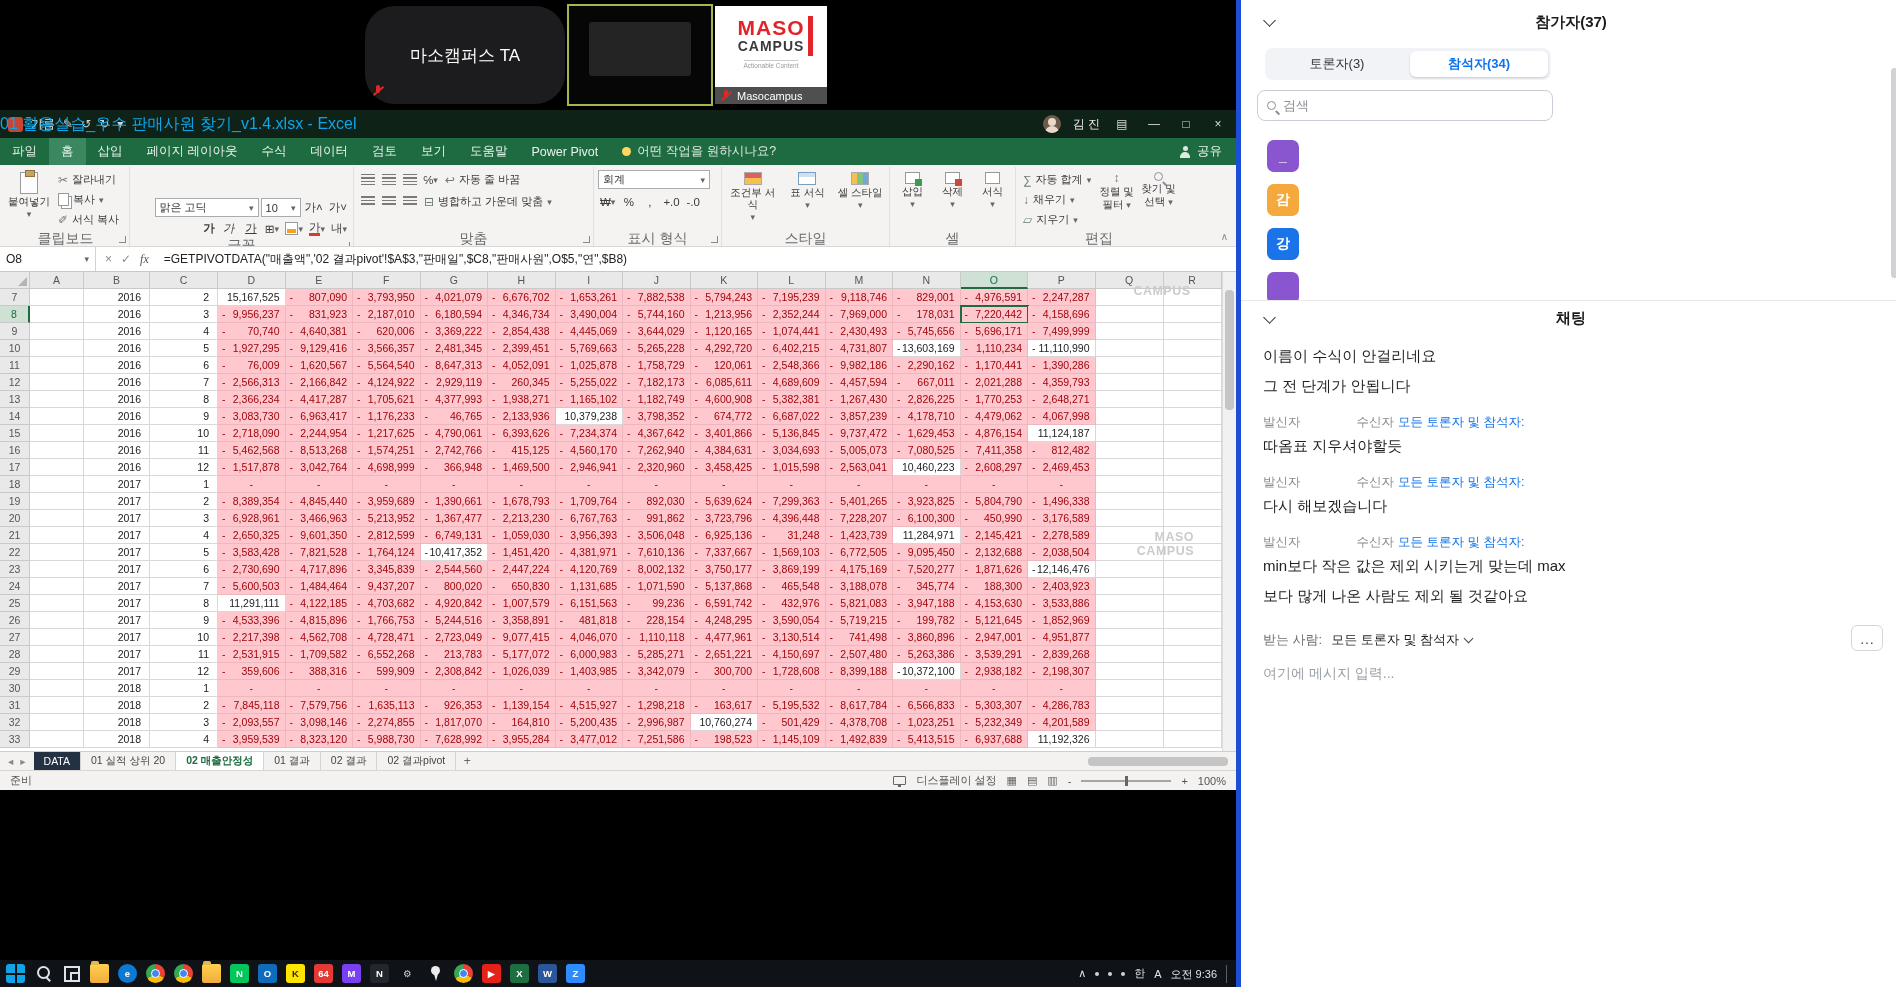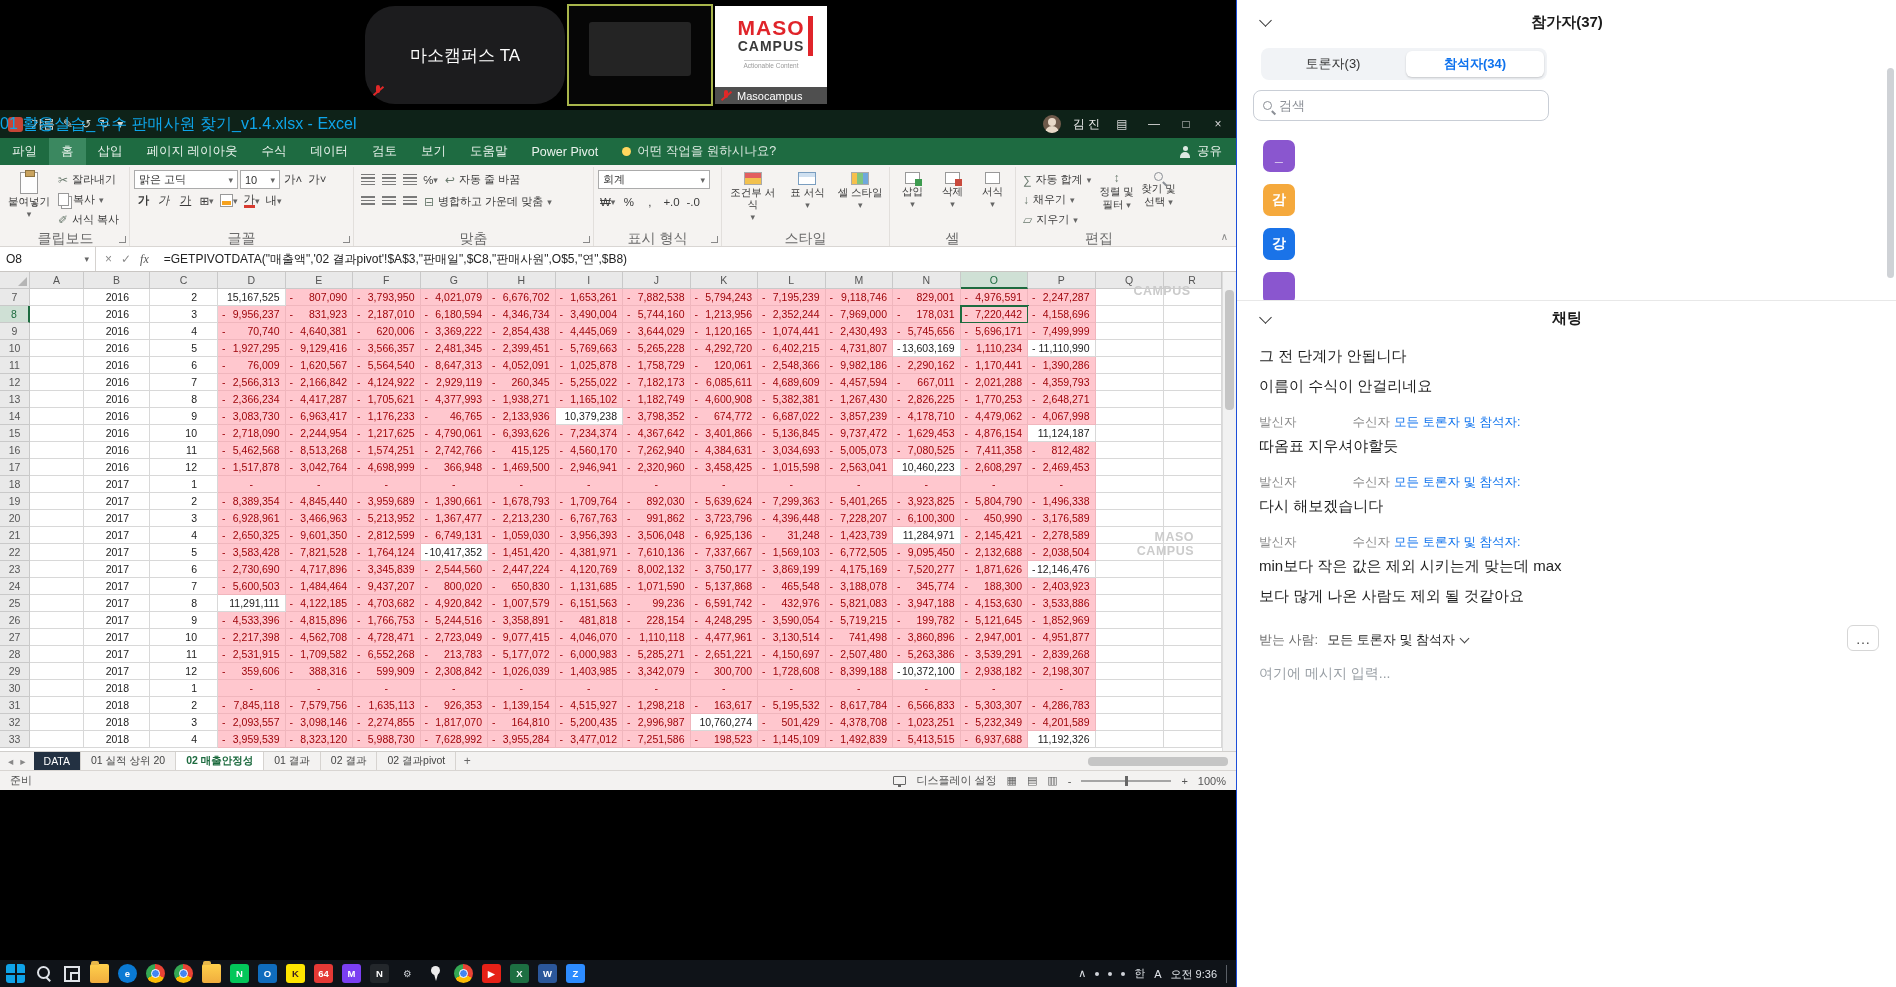--- a/index.html
+++ b/index.html
@@ -91,21 +91,21 @@
 .grid-wrap{flex:1;position:relative;background:#fff;display:flex;overflow:hidden;}
 .grid{flex:1;display:grid;grid-template-columns:30px 54px 66px 68px repeat(13,67.5px) 68px 58px;grid-auto-rows:17px;align-content:start;font-size:10.5px;}
 .gc{border-right:1px solid #d8d8d8;border-bottom:1px solid #d8d8d8;overflow:hidden;white-space:nowrap;line-height:16px;}
 .corner{background:#e9e9e9;border-color:#c9c9c9;position:relative;}
 .corner::after{content:"";position:absolute;right:2px;bottom:2px;border-left:9px solid transparent;border-bottom:9px solid #b5b5b5;}
 .ch{background:#e9e9e9;border-color:#c9c9c9;color:#555;text-align:center;}
 .ch.hl{background:#cfe0d5;color:#1d6b3f;border-bottom:2px solid #1d6b3f;}
 .rhd{background:#e9e9e9;border-color:#c9c9c9;color:#555;text-align:center;}
 .rhd.hl{background:#cfe0d5;color:#1d6b3f;border-right:2px solid #1d6b3f;}
 .cb{background:#fff;}
-.cy{background:#fff;color:#222;text-align:right;padding-right:20px;}
+.cy{background:#fff;color:#222;text-align:right;padding-right:8px;}
 .cn{background:#FFC7CE;color:#9C0006;display:flex;justify-content:space-between;align-items:center;border-right-color:#f0b6bd;border-bottom-color:#f0b6bd;padding:0 5px 0 4px;}
 .cnw{background:#fff;color:#222;display:flex;justify-content:space-between;align-items:center;padding:0 5px 0 4px;}
 .cp{background:#fff;color:#222;display:flex;justify-content:flex-end;align-items:center;padding:0 5px;}
 .cd{background:#FFC7CE;color:#9C0006;display:flex;justify-content:center;align-items:center;border-right-color:#f0b6bd;border-bottom-color:#f0b6bd;}
 .sel{outline:2px solid #1d6b3f;outline-offset:-1px;}
 .wm{position:absolute;color:#cbcbcb;font-weight:bold;font-size:12.5px;letter-spacing:.5px;text-align:center;line-height:14px;width:64px;}
 .wm1{left:1130px;top:12px;}
 .wm2{left:1130px;top:258px;text-align:right;}
 .vscroll{width:14px;background:#f1f1f1;border-left:1px solid #dcdcdc;position:relative;flex:0 0 auto;}
 .vthumb{position:absolute;left:2px;top:18px;width:9px;height:120px;background:#c5c5c5;border-radius:4px;}
@@ -143,21 +143,21 @@
 .tb-chrome{border-radius:50%;background:conic-gradient(#ea4335 0 33%,#fbbc05 0 66%,#34a853 0 100%);}
 .tb-chrome::after{content:"";position:absolute;inset:5px;background:#4285f4;border-radius:50%;border:1.5px solid #fff;}
 .tb-pin::before{content:"";position:absolute;left:5px;top:2px;width:9px;height:9px;border-radius:50%;background:#ececec;}
 .tb-pin::after{content:"";position:absolute;left:7.5px;top:10px;border-left:2px solid transparent;border-right:2px solid transparent;border-top:7px solid #ececec;}
 .tb-tray{margin-left:auto;display:flex;align-items:center;gap:9px;color:#dfe3e8;font-size:11px;}
 .tray-dot{width:4px;height:4px;border-radius:50%;background:#cfd3d8;}
 .tb-time{line-height:12px;text-align:center;}
 .tb-edge-panel{width:4px;height:18px;border-left:1px solid #5a5f66;}
 
 
-.panel{position:absolute;left:1236px;top:0;width:660px;height:987px;background:#fff;border-left:1px solid #1d4ed8;}
+.panel{position:absolute;left:1236px;top:0;width:660px;height:987px;background:#fff;border-left:5px solid #1d4ed8;}
 .p-part{position:absolute;left:0;top:0;width:660px;height:300px;overflow:hidden;}
 .p-head{position:relative;height:44px;display:flex;align-items:center;}
 .chev{width:9px;height:9px;border-right:1.6px solid #333;border-bottom:1.6px solid #333;transform:rotate(45deg);position:absolute;left:24px;top:16px;}
 .p-title{position:absolute;left:0;right:0;text-align:center;font-size:15px;font-weight:bold;color:#1b1b1b;}
 .ptabs{display:flex;gap:4px;background:#f1f3f6;border-radius:8px;padding:3px;position:absolute;left:24px;top:48px;width:286px;height:32px;}
 .ptab{flex:1;display:flex;align-items:center;justify-content:center;font-size:13px;color:#333;border-radius:6px;}
 .ptab.active{background:#fff;color:#0e72ed;font-weight:bold;box-shadow:0 1px 2px rgba(0,0,0,.18);}
 .psearch{position:absolute;left:16px;top:90px;width:296px;height:31px;border:1px solid #c9ced6;border-radius:8px;display:flex;align-items:center;padding:0 9px;gap:7px;background:#fff;}
 .psearch input{border:none;outline:none;font-size:13px;color:#333;width:100%;font-family:inherit;background:transparent;}
 .psearch input::placeholder{color:#8b8f96;}
@@ -276,21 +276,21 @@
               <div class="sbtn">
                   <span class="g">✐</span>
                   <span>서식 복사</span>
                 </div>
             </div>
           </div>
           <div class="rg-label"><span>클립보드</span><span class="launcher"></span></div>
         </div>
 
         <div class="rgroup" style="width:224px">
-          <div class="rg-body" style="flex-direction:column;align-items:flex-start;gap:2px;">
+          <div class="rg-body" style="flex-direction:column;align-items:flex-end;gap:2px;margin-top:28px;">
             <div class="mrow">
               <div class="combo" style="width:104px">
                   <span>맑은 고딕</span>
                   <span class="dd">▾</span>
                 </div>
               <div class="combo" style="width:40px">
                   <span>10</span>
                   <span class="dd">▾</span>
                 </div>
               <span class="mbtn">가˄</span>
@@ -2075,22 +2075,22 @@
         </div>
       <div class="p-scroll"></div>
     </div>
 
     <div class="p-chat">
       <div class="c-head">
         <span class="chev"></span>
         <div class="c-title">채팅</div>
       </div>
       <div class="c-msgs">
+          <div class="msg-text">이름이 수식이 안걸리네요</div>
           <div class="msg-text">그 전 단계가 안됩니다</div>
-          <div class="msg-text">이름이 수식이 안걸리네요</div>
           <div class="msg-head">
             <span>발신자</span>
             <span class="redact"></span>
             <span>수신자</span>
             <span class="to">모든 토론자 및 참석자:</span>
           </div>
           <div class="msg-text">따옴표 지우셔야할듯</div>
           <div class="msg-head">
             <span>발신자</span>
             <span class="redact"></span>

